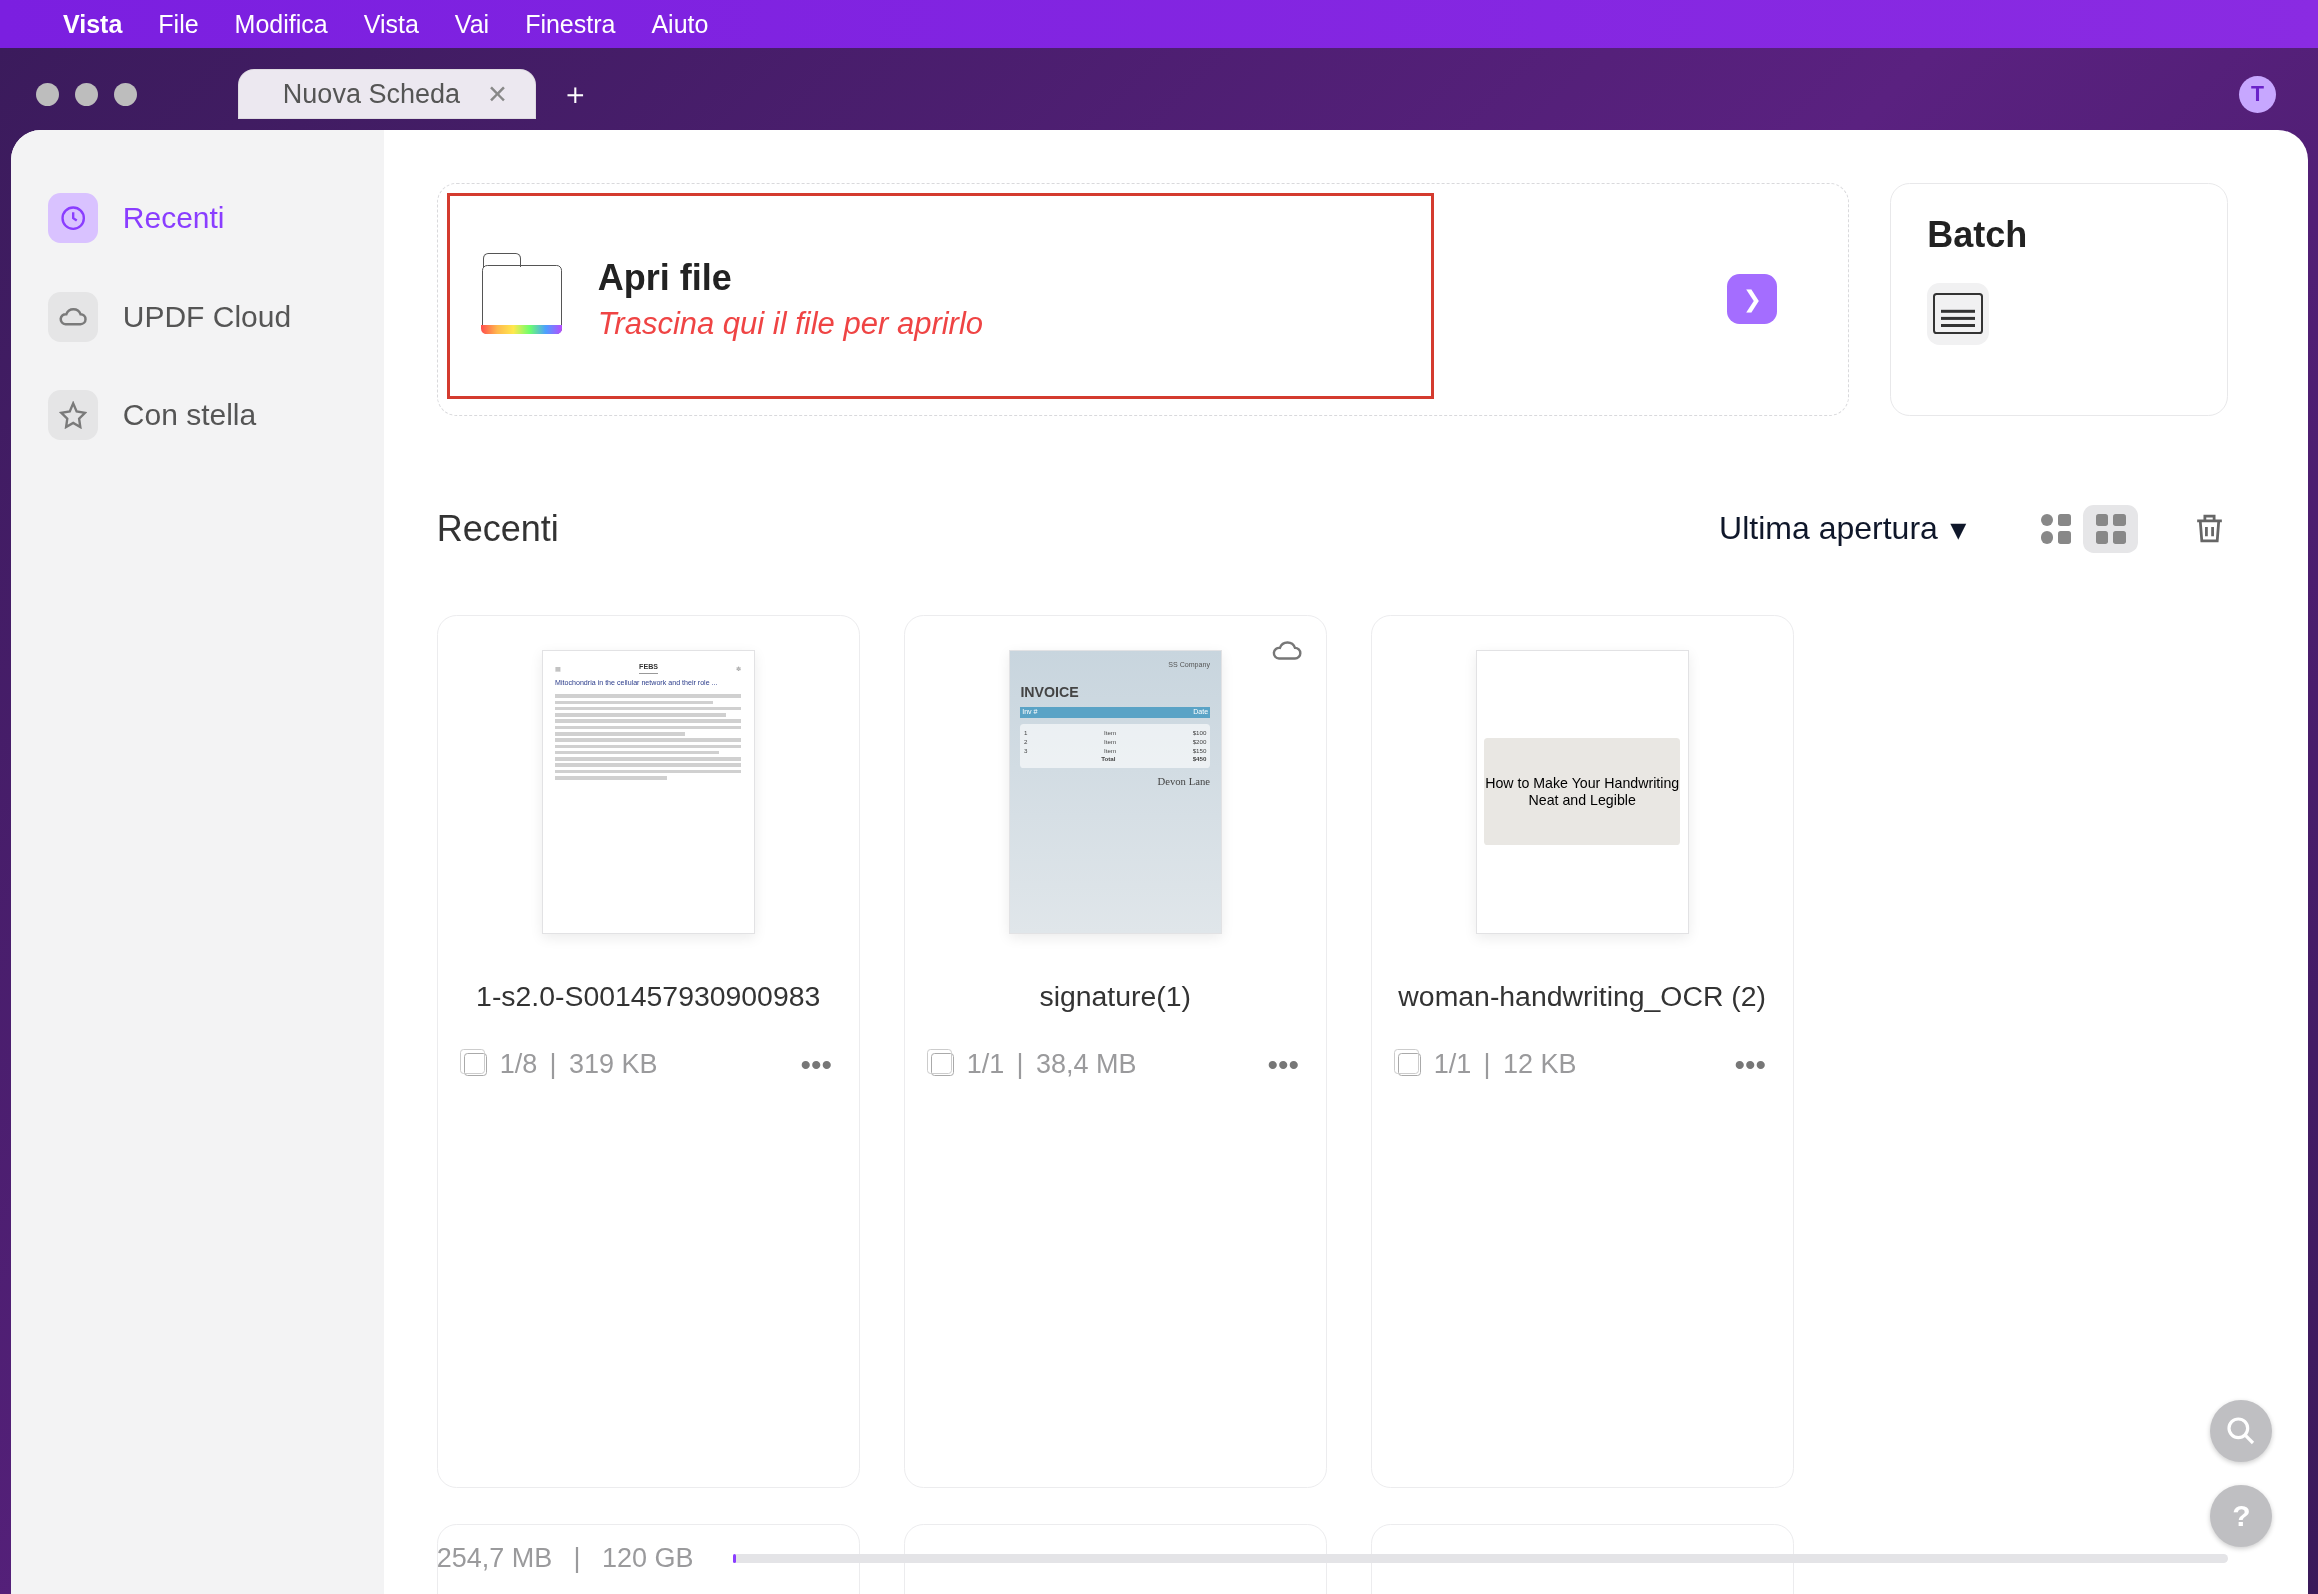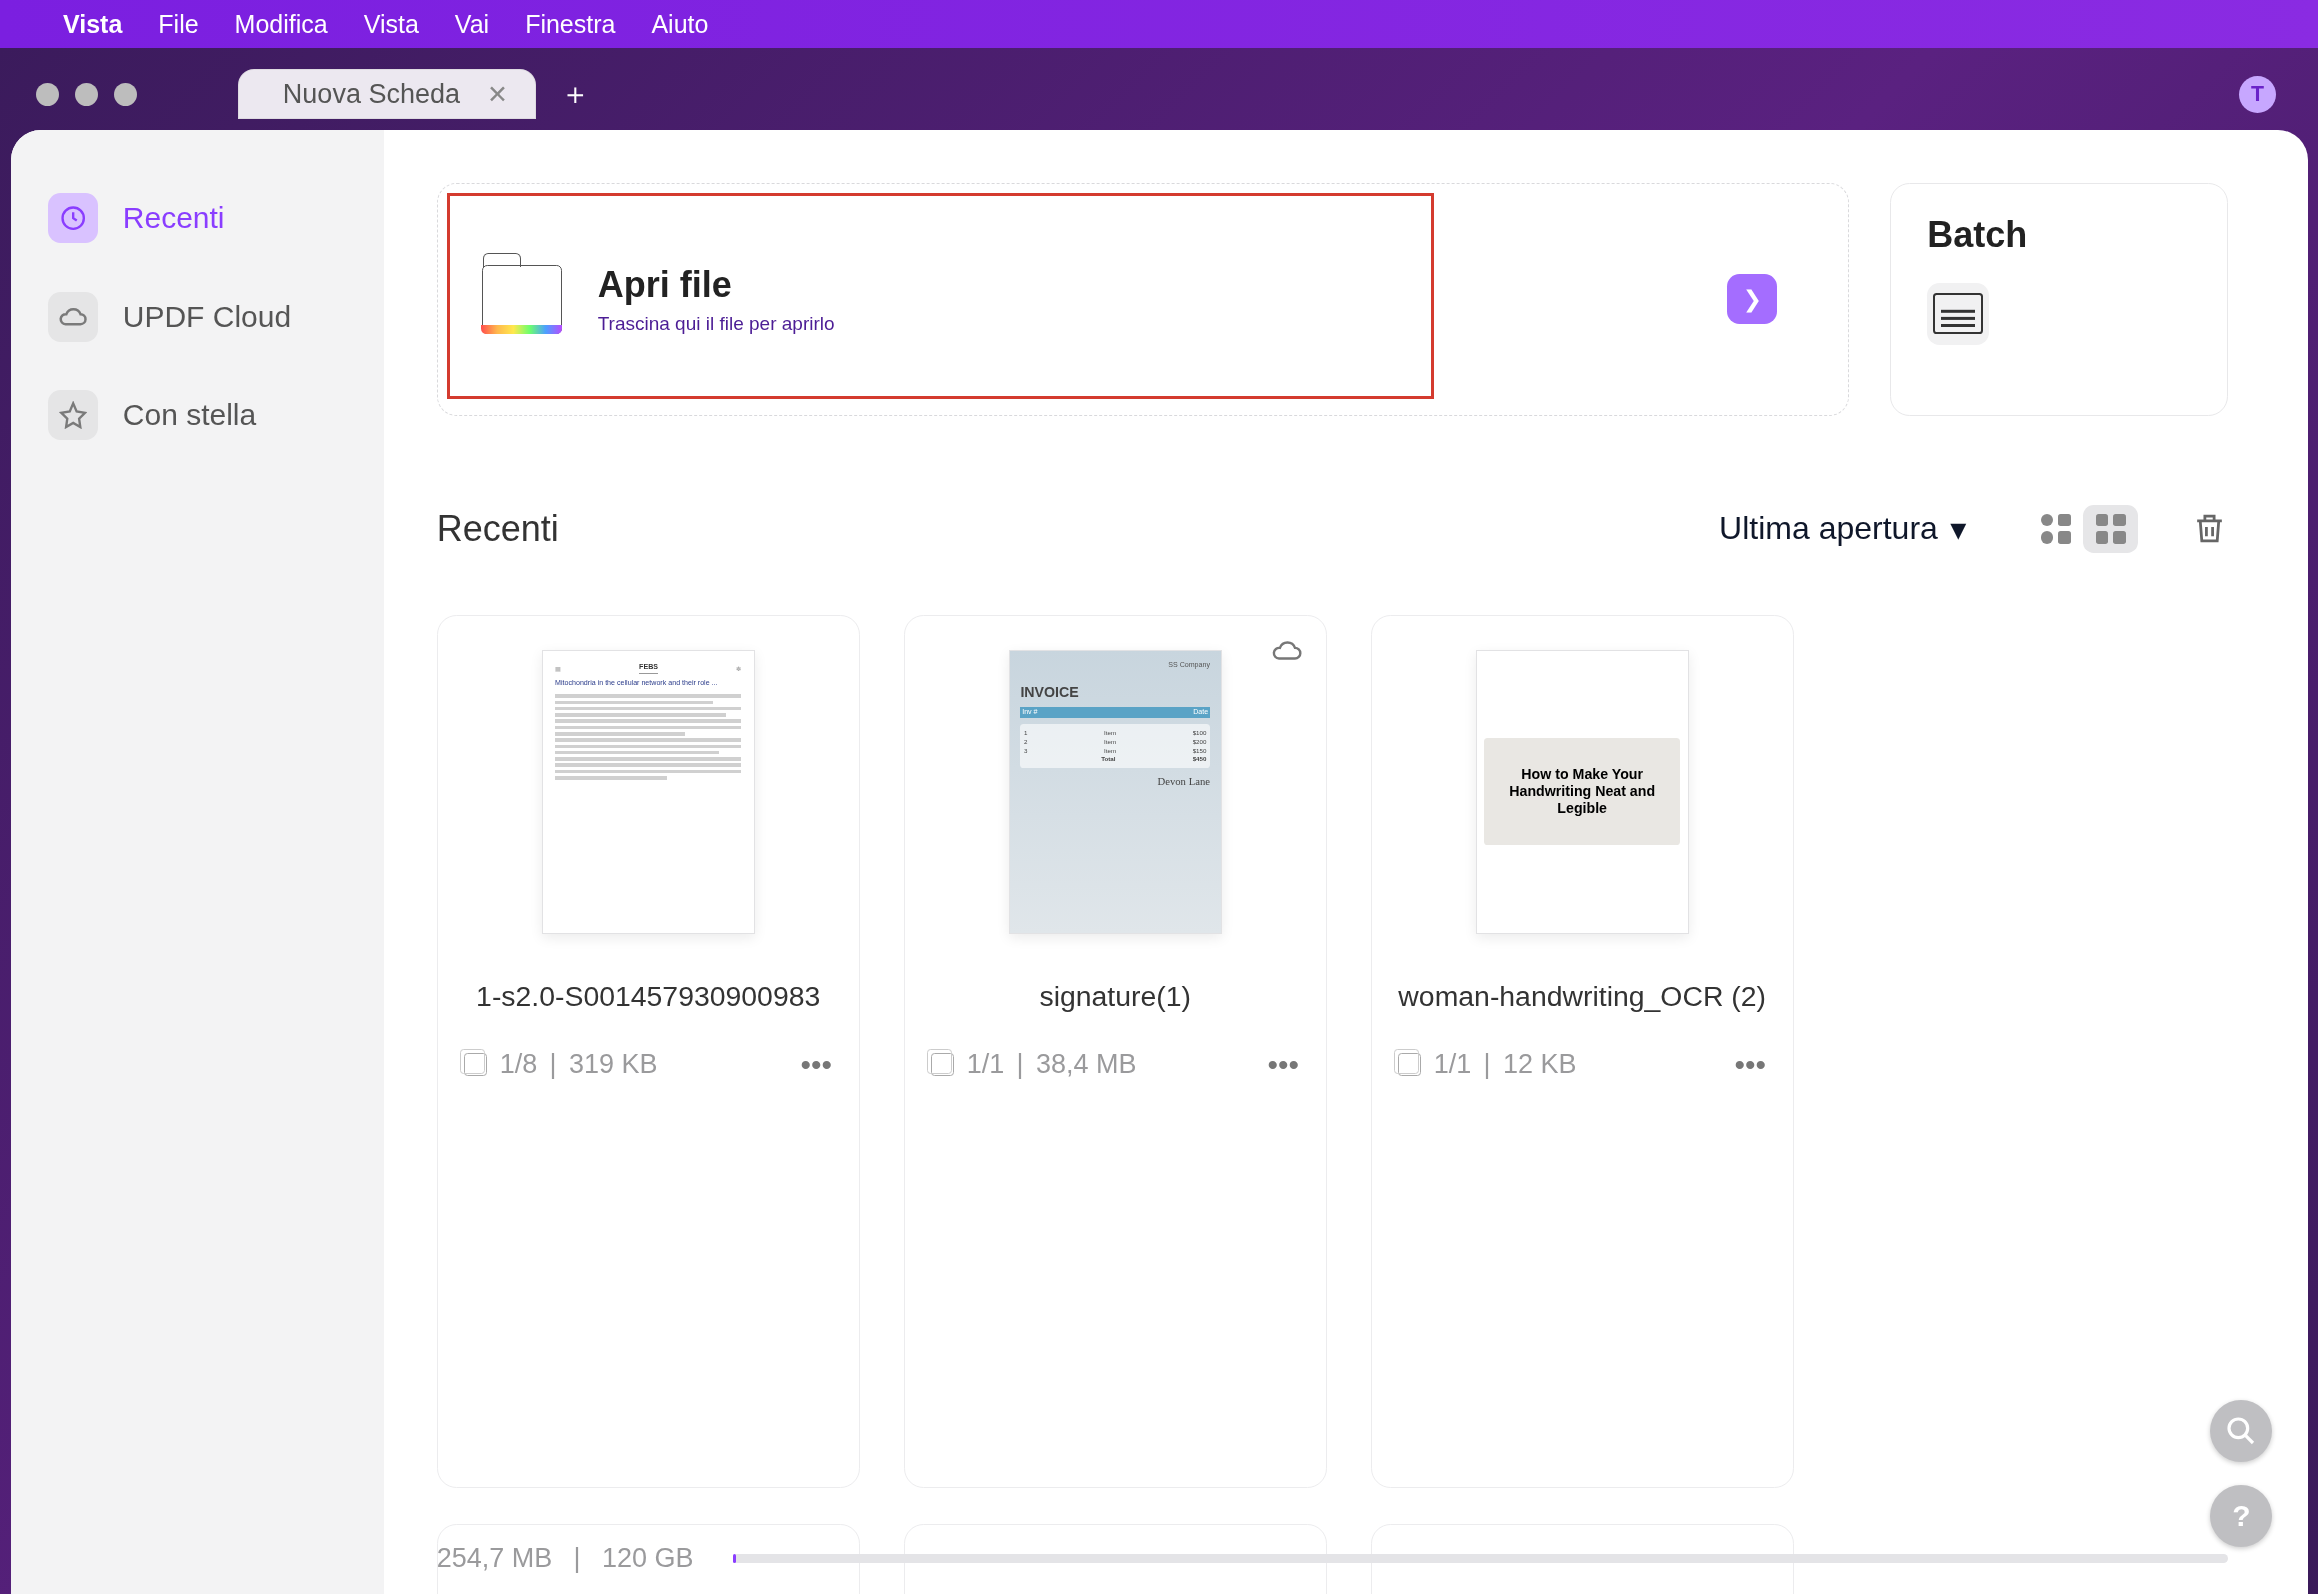--- a/index.html
+++ b/index.html
@@ -87,21 +87,21 @@
     content:""; position:absolute; top:-12.4px; left:0; width:36px; height:12.4px;
     border:1.8px solid #555; border-bottom:none; border-radius:5.3px 5.3px 0 0;
   }
   .folder-icon::after{
     content:""; position:absolute; bottom:-1.8px; left:-1.8px; right:-1.8px; height:9px;
     background:linear-gradient(90deg,#ff4d4d,#ffb84d,#ffe84d,#6dff6d,#4d9fff,#b84dff);
     border-radius:0 0 5.3px 5.3px;
   }
   .openfile .tt { display:flex; flex-direction:column; gap:7.1px; }
   .openfile .tt .h { font-size:36px; font-weight:600; color:#222; }
-  .openfile .tt .s { font-size:19px; color:#4c1d95; }
+  .openfile .tt .s { font-size:31px; color:#ef4444;font-style:italic; }
   .chev-btn {
     width:50px; height:50px; border-radius:12.4px; background:#a46dff;
     display:flex; align-items:center; justify-content:center; color:#fff; font-size:23px;
     margin-left:auto; margin-right:27px;
   }
   .batch {
     width:338px; height:233px; background:#fff; border:0.9px solid #e8e8ea; border-radius:19.6px;
     padding:30px 36px;
     display:flex; flex-direction:column; gap:27px;
   }
@@ -143,21 +143,21 @@
   .thumb.paper .lines{ margin-top:5.3px;}
   .thumb.paper .ln{ height:3.6px; background:#d0d0d0; margin:2.7px 0;}
   .thumb.invoice { background:linear-gradient(180deg,#c8d5de,#e0e6ea); padding:10.7px; display:block; font-size:9px; color:#444;}
   .thumb.invoice .top{ display:flex; justify-content:space-between; font-size:7.1px; color:#555;}
   .thumb.invoice .ih{ font-weight:700; font-size:14.2px; margin:14.2px 0 7.1px;}
   .thumb.invoice .band{ background:#5aa3c6; color:#fff; font-size:7.1px; padding:1.8px; display:flex; justify-content:space-between;}
   .thumb.invoice .tbl{ background:rgba(255,255,255,0.6); border-radius:3.6px; margin-top:5.3px; padding:3.6px;}
   .thumb.invoice .r{ display:flex; justify-content:space-between; font-size:6.2px; margin:1.8px 0;}
   .thumb.invoice .sig{ font-family:cursive; font-size:10.7px; text-align:right; margin-top:7.1px;}
   .thumb.hand { width:222px; height:116px; background:#eee; border-radius:3.6px; display:flex; align-items:center; justify-content:center; }
-  .thumb.hand .txt{ font-size:14.2px; font-weight:700; text-align:center; line-height:1.2; }
+  .thumb.hand .txt{ font-size:14.2px; font-weight:400; text-align:center; line-height:1.2; }
   .card .name { font-size:28.4px; color:#333; text-align:center; min-height:71px; display:flex; align-items:center; justify-content:center; }
   .card .meta { display:flex; align-items:center; width:100%; margin-top:16px; font-size:27px; color:#9a9a9c; gap:12.4px; padding:0 5.3px;}
   .card .meta .dots{ margin-left:auto; font-size:30px; color:#777;}
   .card .pgicon{ width:23px; height:23px; border:1.8px solid #aaa; border-radius:3.6px; position:relative;}
   .card .pgicon::after{ content:""; position:absolute; left:-5.3px; top:-5.3px; width:23px; height:23px; border:1.8px solid #ccc; border-radius:3.6px;}
 
   .partial-row { display:flex; gap:44px; margin-top:36px;}
   .pcard { width:423px; height:71px; background:#fff; border:0.9px solid #ececee; border-radius:19.6px 19.6px 0 0; }
 
   .bottombar {

